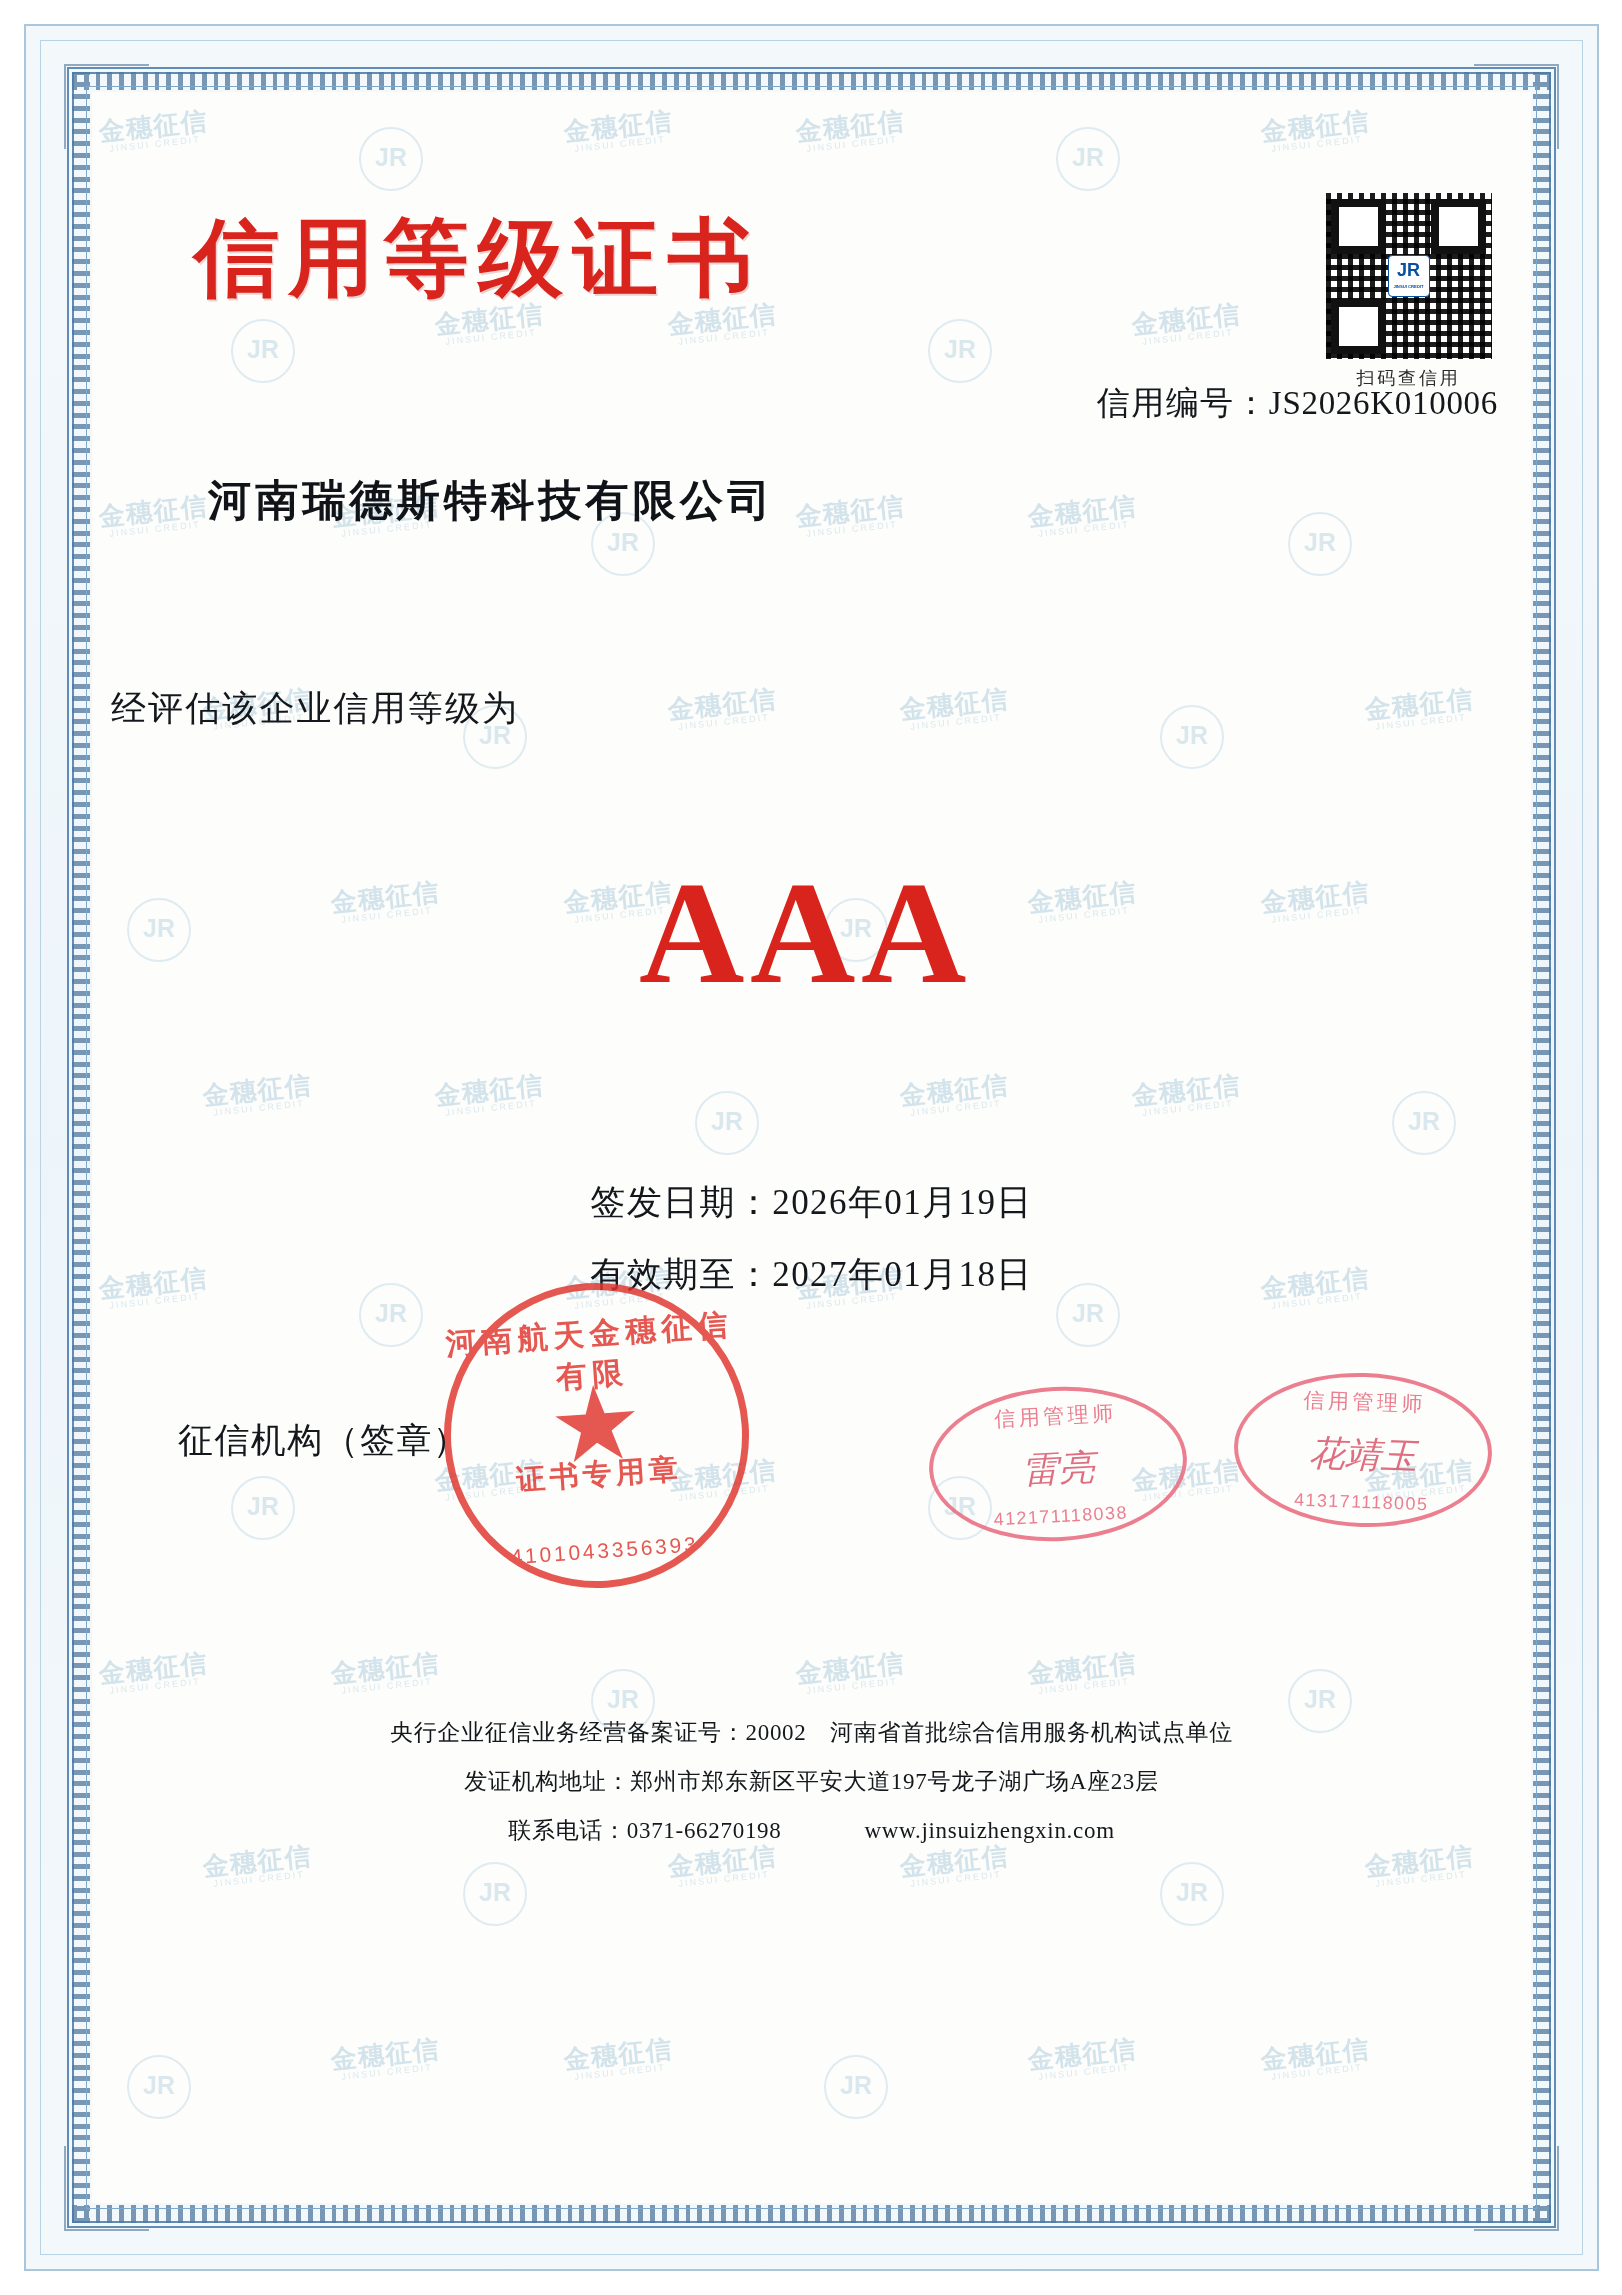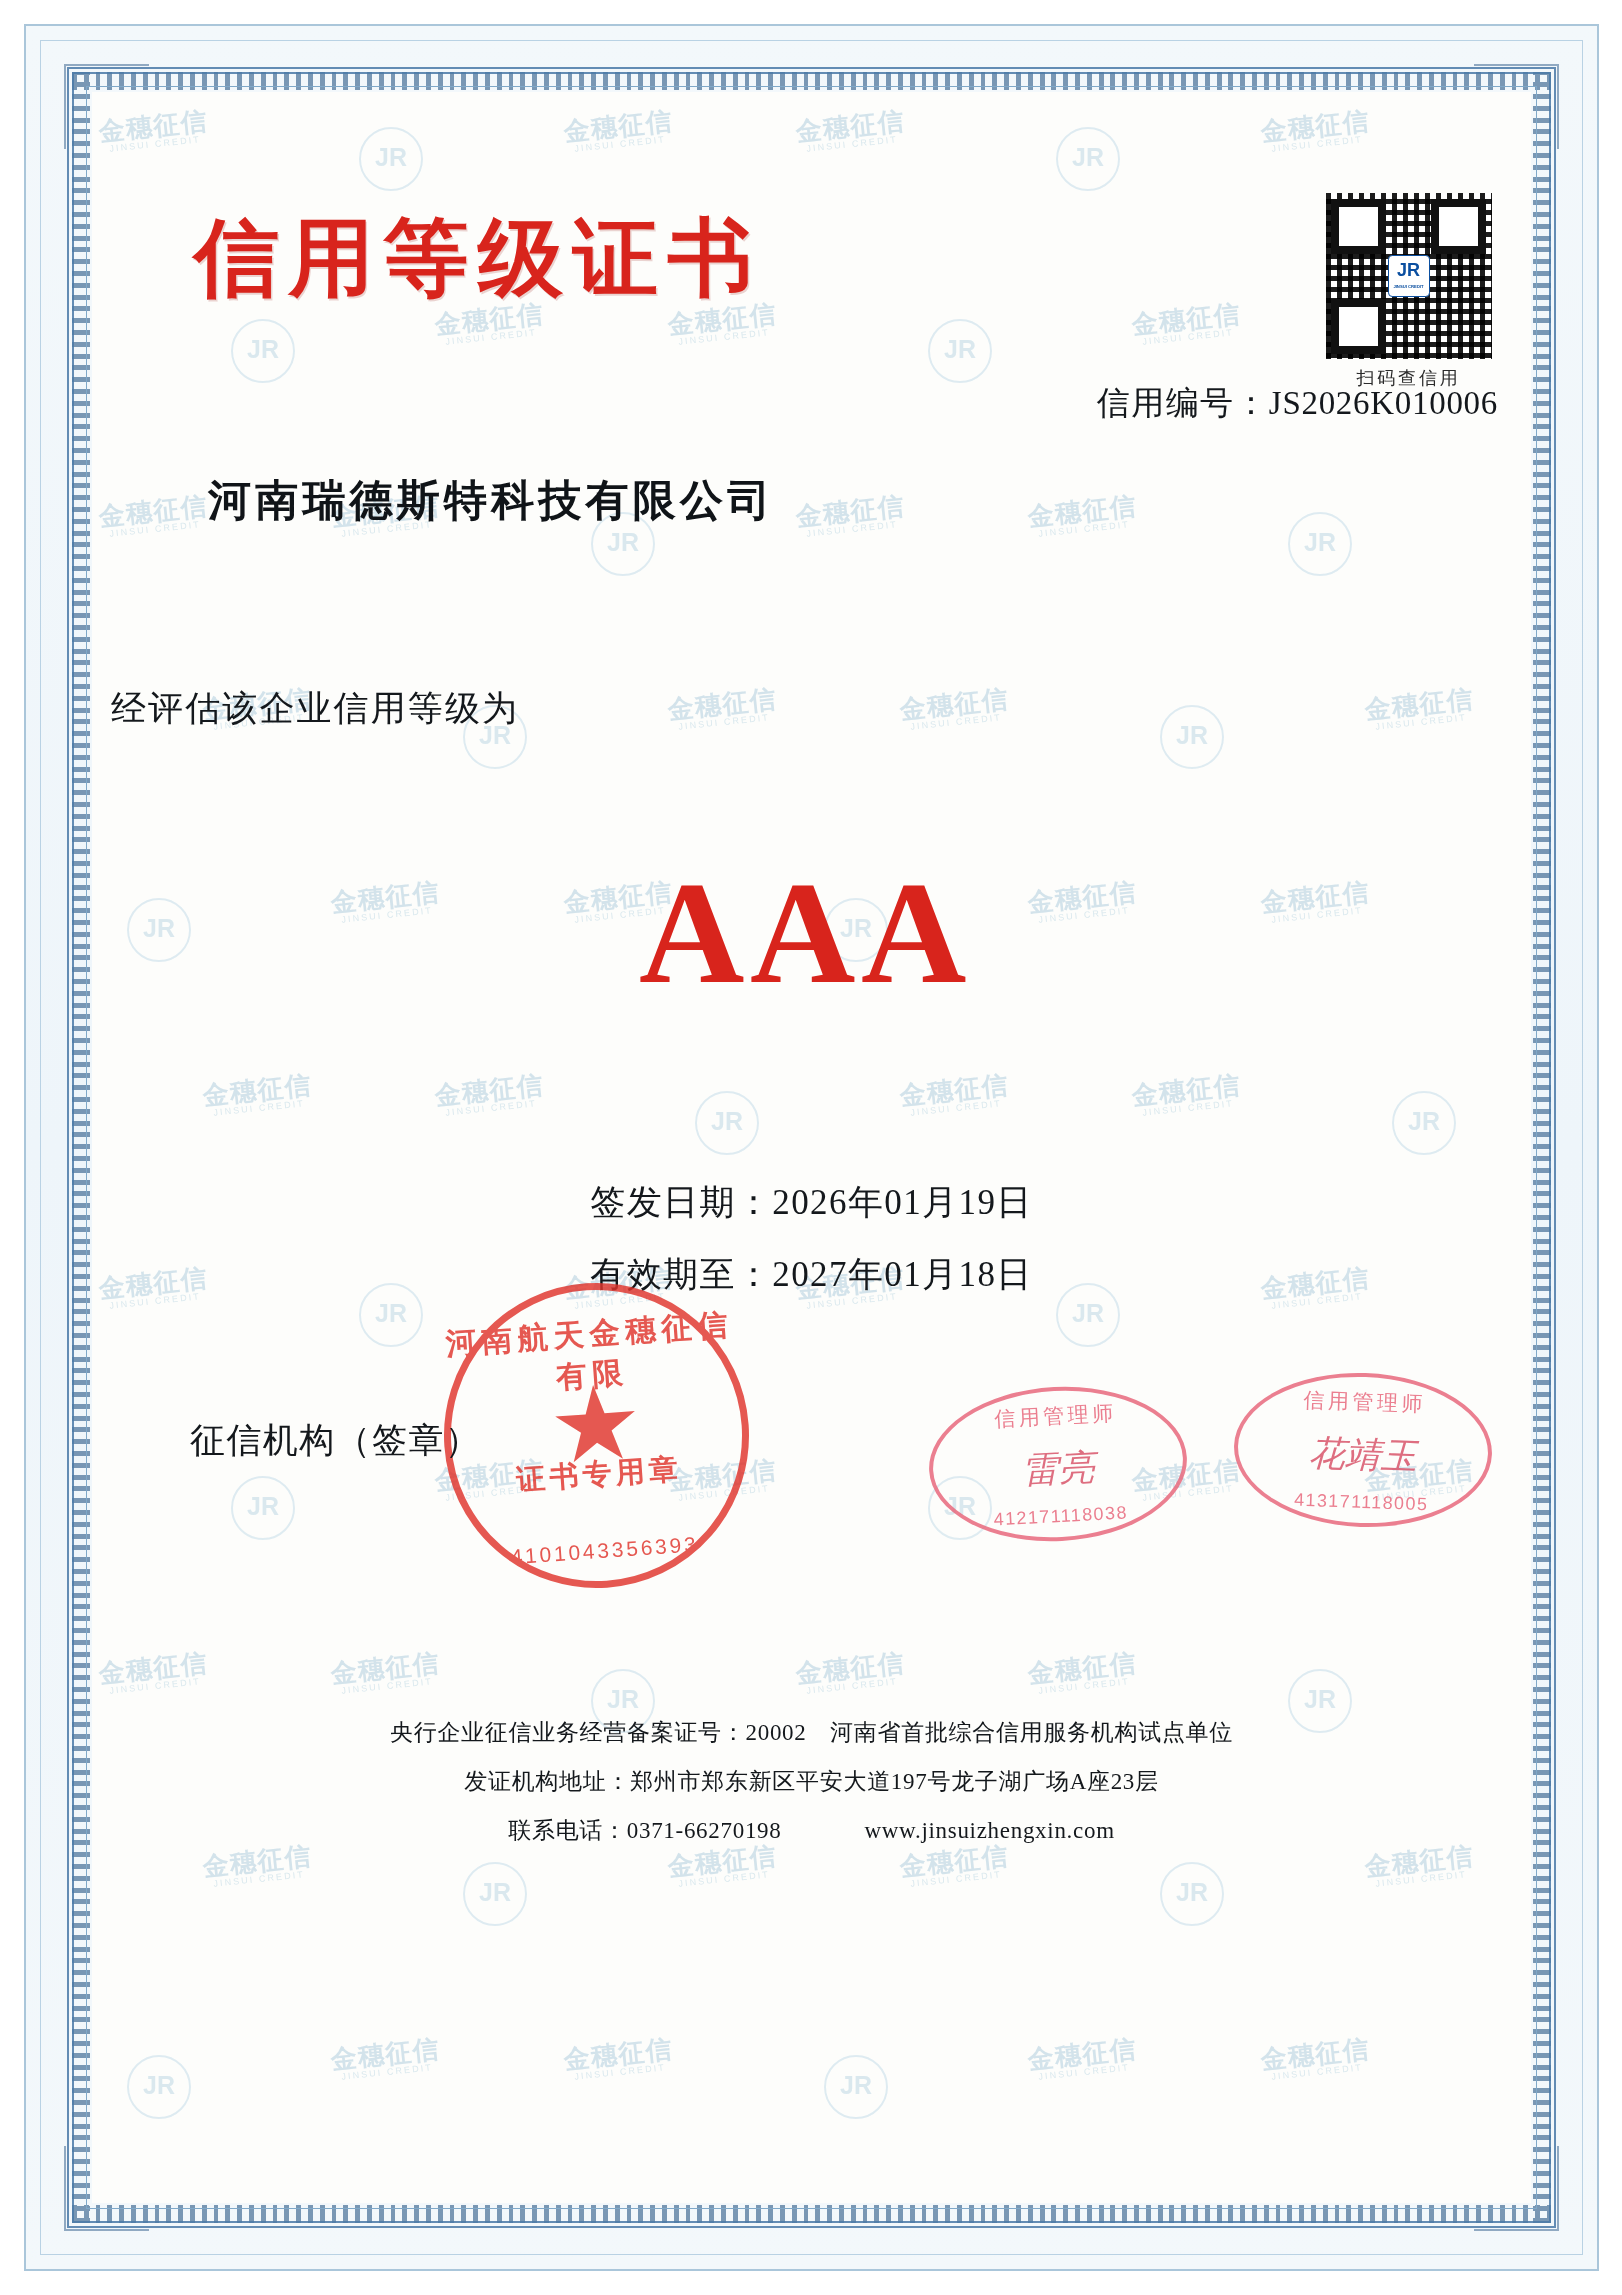--- a/index.html
+++ b/index.html
@@ -295,21 +295,21 @@
   .date-line {
     font-size: 35px;
     color: #14181c;
     letter-spacing: 1.4px;
     margin-bottom: 25px;
     white-space: nowrap;
   }
 
   .signature-row {
     position: absolute;
-    left: 12px;
+    left: 0;
     right: 0;
     top: 1291px;
     height: 83px;
   }
   .sig-left {
     position: absolute;
     left: 67px;
     top: 15.3px;
     font-size: 35px;
     color: #14181c;

